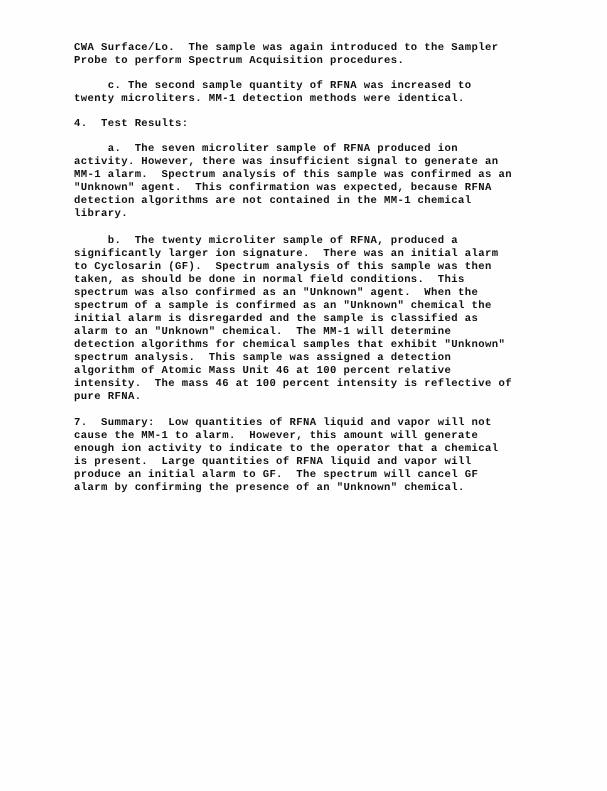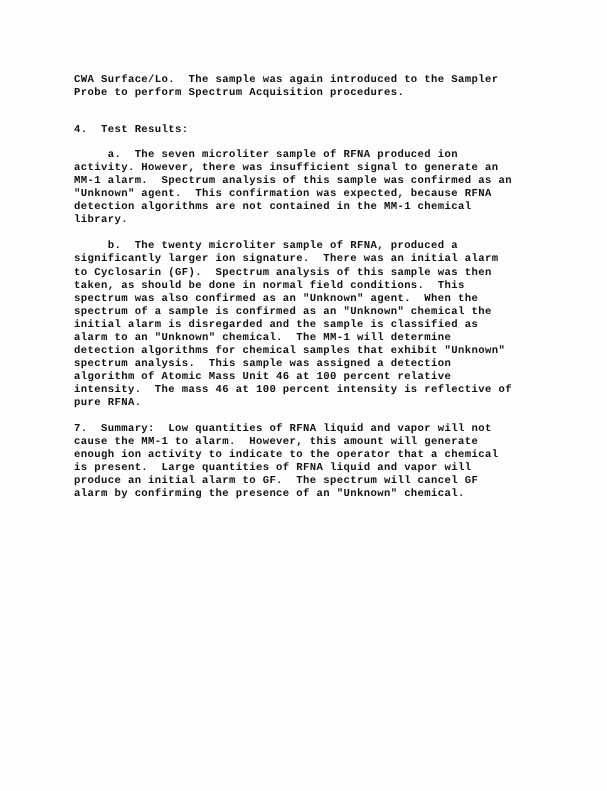--- a/index.html
+++ b/index.html
@@ -17,21 +17,20 @@
   .page {
     position: absolute;
     inset: 0;
     background: #fefefe;
   }
   .text-block {
     position: absolute;
     left: 74px;
     top: 42px;
     width: 478px;
-    margin-top: 32px;
   }
   .para {
     font-family: "Liberation Mono", "DejaVu Sans Mono", monospace;
     font-size: 10.6px;
     line-height: 13.05px;
     color: #101010;
     letter-spacing: 0.38px;
     white-space: pre-wrap;
     font-weight: 700;
     -webkit-font-smoothing: none;
@@ -44,20 +43,22 @@
 <body>
 
 <div class="page">
   <div class="text-block">
 
     <div class="para">CWA Surface/Lo.  The sample was again introduced to the Sampler
 Probe to perform Spectrum Acquisition procedures.</div>
 
     <div class="gap-sm"></div>
 
+    <div class="para">     c. The second sample quantity of RFNA was increased to
+twenty microliters. MM-1 detection methods were identical.</div>
 
     <div class="gap-sm"></div>
 
     <div class="para">4.  Test Results:</div>
 
     <div class="gap-sm"></div>
 
     <div class="para">     a.  The seven microliter sample of RFNA produced ion
 activity. However, there was insufficient signal to generate an
 MM-1 alarm.  Spectrum analysis of this sample was confirmed as an

